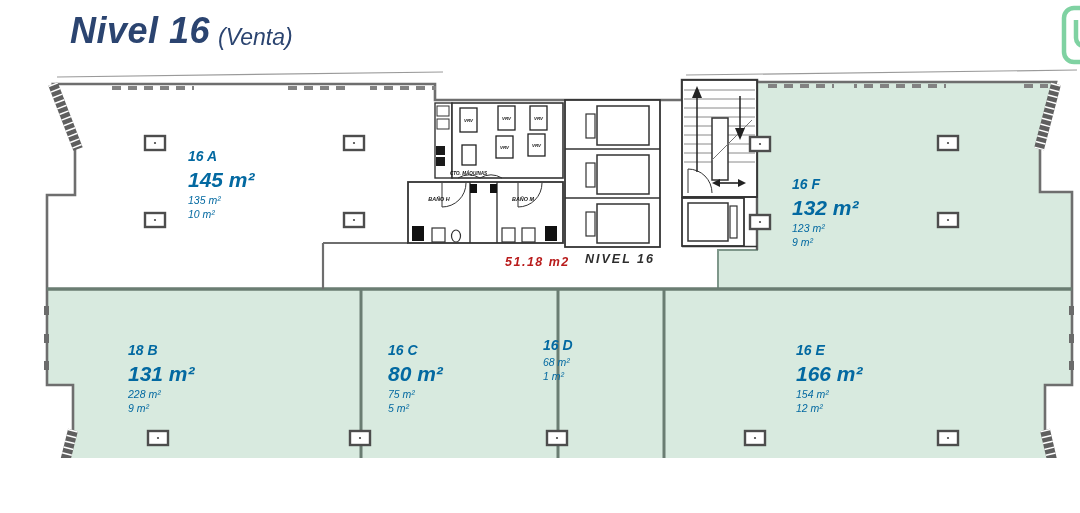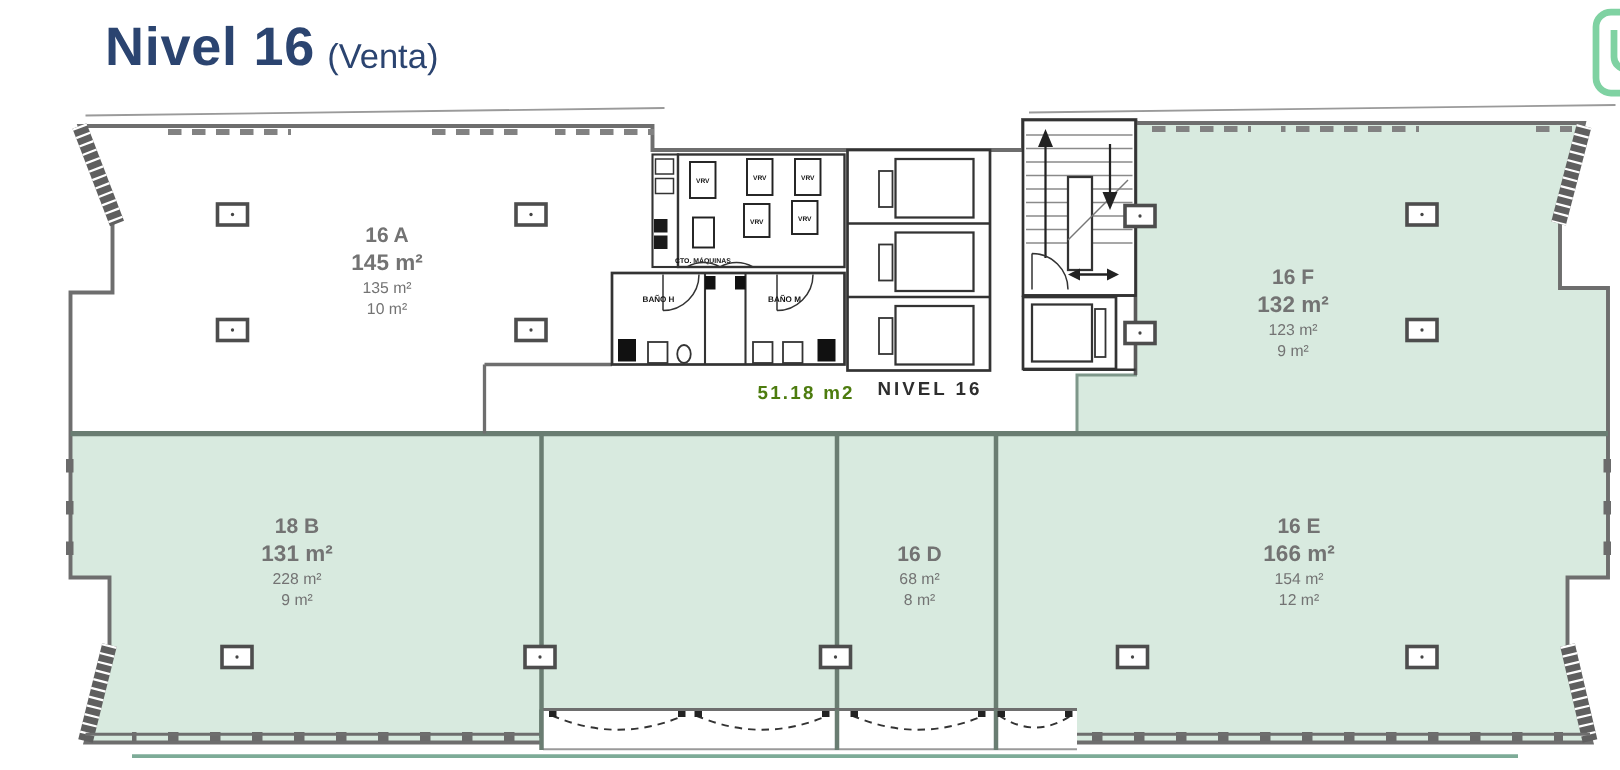--- a/index.html
+++ b/index.html
@@ -1,26 +1,26 @@
 <!DOCTYPE html>
 <html><head>
 <meta charset="utf-8">
 <style>
   html,body{margin:0;padding:0;background:#fff;}
-  .stage{position:relative;width:1080px;height:513px;background:#ffffff;overflow:hidden;
-         font-family:"Liberation Sans",sans-serif;}
+  .stage{position:relative;width:1080px;height:458px;background:#ffffff;overflow:hidden;
+         font-family:"Liberation Sans",sans-serif;font-style:italic;}
   .plan-svg{position:absolute;left:0;top:0;}
   .page-title{position:absolute;left:70px;top:10px;color:#2b4470;white-space:nowrap;}
   .page-title .t-main{font-size:36px;font-weight:bold;letter-spacing:0.5px;}
   .page-title .t-suffix{font-size:23px;font-weight:normal;margin-left:8px;display:inline-block;transform:translateY(2px);}
-  .unit-label{position:absolute;width:140px;text-align:center;color:#737373;line-height:1.25;}
+  .unit-label{position:absolute;width:140px;text-align:left;color:#0369a1;line-height:1.25;}
   .u-name{font-size:14px;font-weight:bold;}
-  .u-total{font-size:15px;font-weight:bold;margin-top:1px;}
+  .u-total{font-size:21px;font-weight:bold;margin-top:1px;}
   .u-sub{font-size:10.5px;margin-top:1px;}
-  .corridor-area{position:absolute;left:505px;top:255px;font-size:12.5px;color:#4d7c0f;letter-spacing:1.5px;font-weight:bold;font-family:"Liberation Sans",sans-serif;}
+  .corridor-area{position:absolute;left:505px;top:255px;font-size:12.5px;color:#b91c1c;letter-spacing:1.5px;font-weight:bold;font-family:"Liberation Sans",sans-serif;}
   .corridor-level{position:absolute;left:585px;top:252px;font-size:12.5px;color:#2e2e2e;letter-spacing:2px;font-weight:bold;}
   .t-tiny{font-family:"Liberation Sans",sans-serif;font-size:4.6px;fill:#111;font-weight:bold;}
   .t-bath{font-family:"Liberation Sans",sans-serif;font-size:5.4px;fill:#111;font-weight:bold;}
   .t-vrv{font-family:"Liberation Sans",sans-serif;font-size:4.4px;fill:#111;font-weight:bold;}
 </style>
 </head>
 <body>
 
 <div class="stage">
 
@@ -244,24 +244,30 @@
     <div class="u-total">132 m²</div>
     <div class="u-sub">123 m²</div>
     <div class="u-sub">9 m²</div>
   </div>
   <div class="unit-label" style="left:128px;top:342px;">
     <div class="u-name">18 B</div>
     <div class="u-total">131 m²</div>
     <div class="u-sub">228 m²</div>
     <div class="u-sub">9 m²</div>
   </div>
-  <div class="unit-label" style="left:543px;top:337px;margin-top:24px;">
+  <div class="unit-label" style="left:388px;top:342px;">
+    <div class="u-name">16 C</div>
+    <div class="u-total">80 m²</div>
+    <div class="u-sub">75 m²</div>
+    <div class="u-sub">5 m²</div>
+  </div>
+  <div class="unit-label" style="left:543px;top:337px;">
     <div class="u-name">16 D</div>
     <div class="u-sub">68 m²</div>
-    <div class="u-sub">8 m²</div>
+    <div class="u-sub">1 m²</div>
   </div>
   <div class="unit-label" style="left:796px;top:342px;">
     <div class="u-name">16 E</div>
     <div class="u-total">166 m²</div>
     <div class="u-sub">154 m²</div>
     <div class="u-sub">12 m²</div>
   </div>
 
 </div>
 

